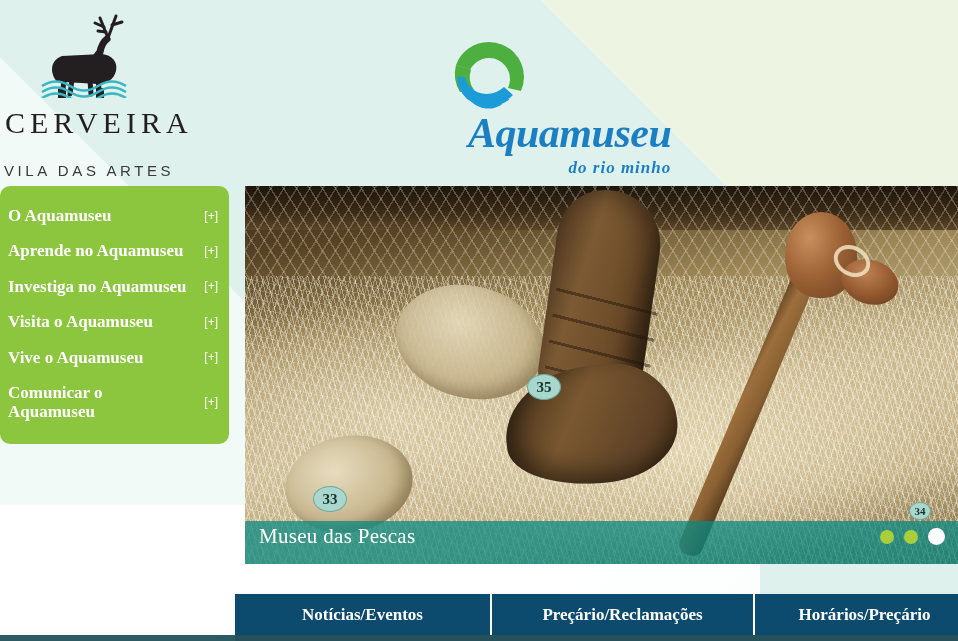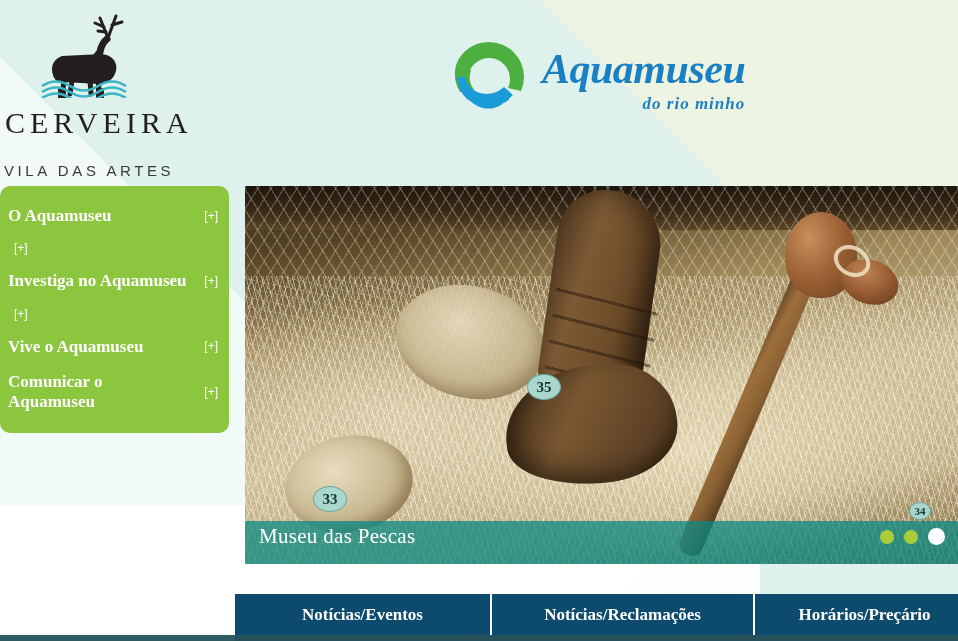--- a/index.html
+++ b/index.html
@@ -87,21 +87,22 @@
     color: #3a3a3a;
     margin-top: 24px;
     margin-left: 4px;
   }
 
   
   .aqua-logo {
     position: absolute;
     left: 452px; top: 40px;
     display: flex;
-    align-items: flex-end;
+    align-items: flex-start;
+    flex-direction: column;
   }
   .aqua-mark { width: 74px; height: 74px; }
   .aqua-text { margin-left: 16px; }
   .aqua-title {
     font-family: "Liberation Serif", serif;
     font-style: italic;
     font-weight: bold;
     font-size: 42px;
     color: #1b7fc4;
     line-height: 0.95;
@@ -408,27 +409,29 @@
       </div>
     </div>
   </div>
 
   <nav class="sidebar">
     <div class="nav-item">
       <span class="nav-label">O Aquamuseu</span>
       <span class="nav-plus">[+]</span>
     </div>
     <div class="nav-item">
+      <span class="nav-label">Aprende no Aquamuseu</span>
       <span class="nav-plus">[+]</span>
     </div>
     <div class="nav-item">
       <span class="nav-label">Investiga no Aquamuseu</span>
       <span class="nav-plus">[+]</span>
     </div>
     <div class="nav-item">
+      <span class="nav-label">Visita o Aquamuseu</span>
       <span class="nav-plus">[+]</span>
     </div>
     <div class="nav-item">
       <span class="nav-label">Vive o Aquamuseu</span>
       <span class="nav-plus">[+]</span>
     </div>
     <div class="nav-item">
       <span class="nav-label">Comunicar o Aquamuseu</span>
       <span class="nav-plus">[+]</span>
     </div>
@@ -465,20 +468,20 @@
       <span class="dots">
         <span class="dot"></span>
         <span class="dot"></span>
         <span class="dot active"></span>
       </span>
     </div>
   </div>
 
   <div class="bottomnav">
     <div class="bn-item bn-1">Notícias/Eventos</div>
-    <div class="bn-item bn-2">Notícias/Reclamações</div>
+    <div class="bn-item bn-2">Preçário/Reclamações</div>
     <div class="bn-item bn-3">Horários/Preçário</div>
   </div>
 
   <div class="bottomstrip"></div>
   <div class="bottomstrip-left"></div>
 
 </div>
 
 </body></html>

